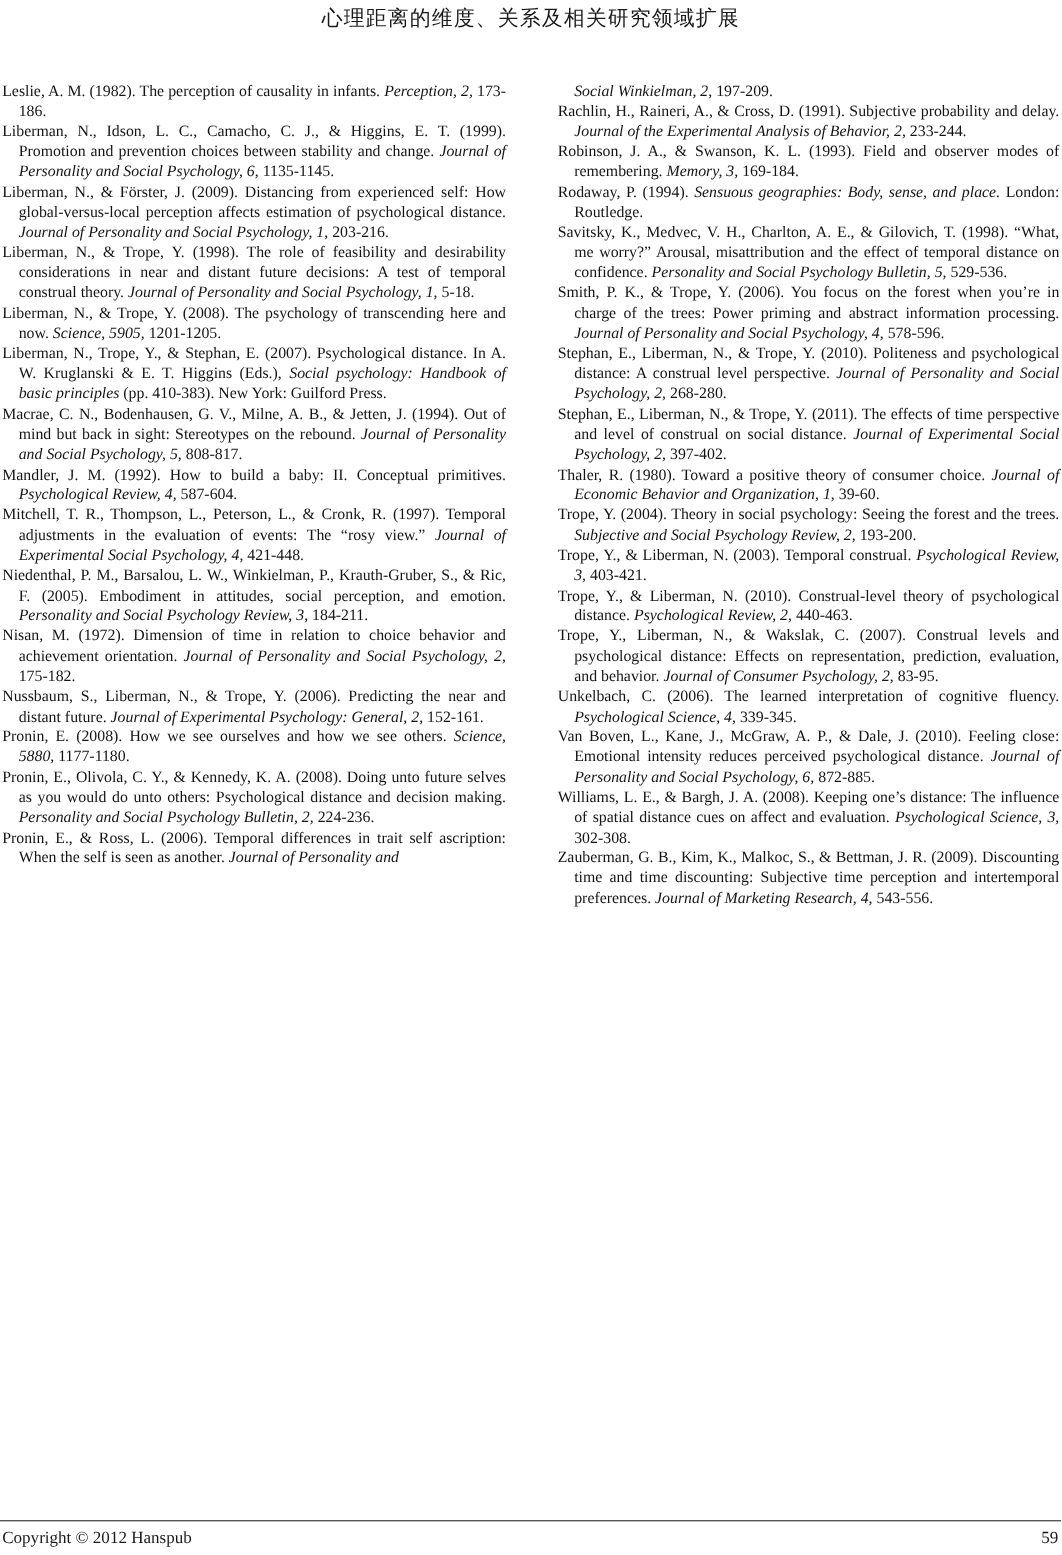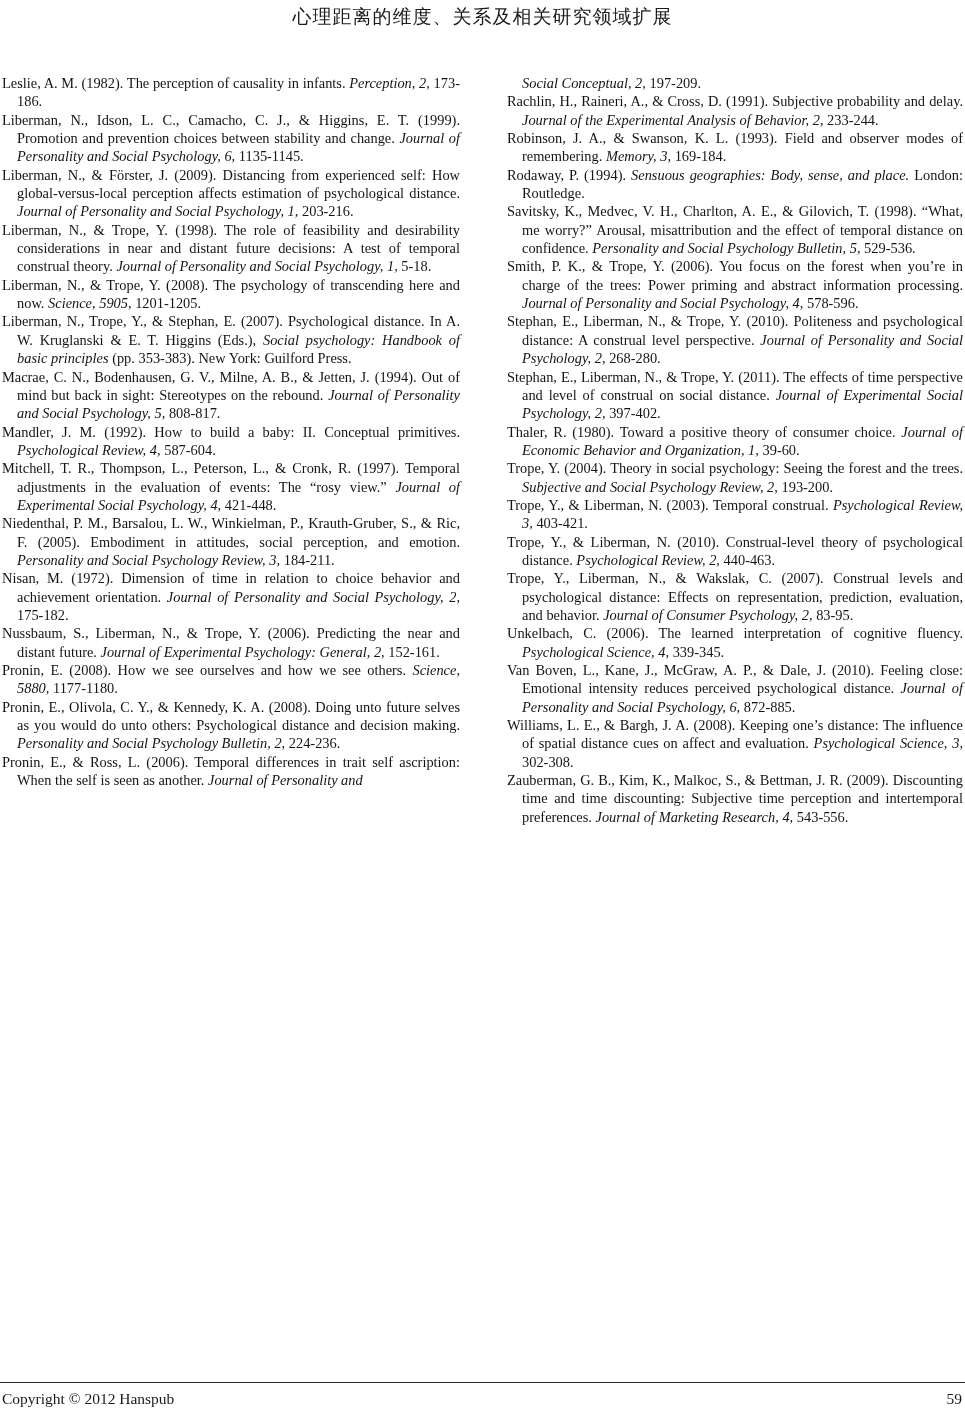--- a/index.html
+++ b/index.html
@@ -74,33 +74,33 @@
     <span class="title">心理距离的维度、关系及相关研究领域扩展</span>
   </div>
 
   <div class="columns">
     <div class="col col-left">
         <p class="ref"><span>Leslie, A. M. (1982). The perception of causality in infants. </span><i>Perception, 2,</i><span> 173-186.</span></p>
         <p class="ref"><span>Liberman, N., Idson, L. C., Camacho, C. J., &amp; Higgins, E. T. (1999). Promotion and prevention choices between stability and change. </span><i>Journal of Personality and Social Psychology, 6,</i><span> 1135-1145.</span></p>
         <p class="ref"><span>Liberman, N., &amp; Förster, J. (2009). Distancing from experienced self: How global-versus-local perception affects estimation of psychological distance. </span><i>Journal of Personality and Social Psychology, 1,</i><span> 203-216.</span></p>
         <p class="ref"><span>Liberman, N., &amp; Trope, Y. (1998). The role of feasibility and desirability considerations in near and distant future decisions: A test of temporal construal theory. </span><i>Journal of Personality and Social Psychology, 1,</i><span> 5-18.</span></p>
         <p class="ref"><span>Liberman, N., &amp; Trope, Y. (2008). The psychology of transcending here and now. </span><i>Science, 5905,</i><span> 1201-1205.</span></p>
-        <p class="ref"><span>Liberman, N., Trope, Y., &amp; Stephan, E. (2007). Psychological distance. In A. W. Kruglanski &amp; E. T. Higgins (Eds.), </span><i>Social psychology: Handbook of basic principles</i><span> (pp. 353-383). New York: Guilford Press.</span></p>
+        <p class="ref"><span>Liberman, N., Trope, Y., &amp; Stephan, E. (2007). Psychological distance. In A. W. Kruglanski &amp; E. T. Higgins (Eds.), </span><i>Social psychology: Handbook of basic principles</i><span> (pp. 410-383). New York: Guilford Press.</span></p>
         <p class="ref"><span>Macrae, C. N., Bodenhausen, G. V., Milne, A. B., &amp; Jetten, J. (1994). Out of mind but back in sight: Stereotypes on the rebound. </span><i>Journal of Personality and Social Psychology, 5,</i><span> 808-817.</span></p>
         <p class="ref"><span>Mandler, J. M. (1992). How to build a baby: II. Conceptual primitives. </span><i>Psychological Review, 4,</i><span> 587-604.</span></p>
         <p class="ref"><span>Mitchell, T. R., Thompson, L., Peterson, L., &amp; Cronk, R. (1997). Temporal adjustments in the evaluation of events: The “rosy view.” </span><i>Journal of Experimental Social Psychology, 4,</i><span> 421-448.</span></p>
         <p class="ref"><span>Niedenthal, P. M., Barsalou, L. W., Winkielman, P., Krauth-Gruber, S., &amp; Ric, F. (2005). Embodiment in attitudes, social perception, and emotion. </span><i>Personality and Social Psychology Review, 3,</i><span> 184-211.</span></p>
         <p class="ref"><span>Nisan, M. (1972). Dimension of time in relation to choice behavior and achievement orientation. </span><i>Journal of Personality and Social Psychology, 2,</i><span> 175-182.</span></p>
         <p class="ref"><span>Nussbaum, S., Liberman, N., &amp; Trope, Y. (2006). Predicting the near and distant future. </span><i>Journal of Experimental Psychology: General, 2,</i><span> 152-161.</span></p>
         <p class="ref"><span>Pronin, E. (2008). How we see ourselves and how we see others. </span><i>Science, 5880,</i><span> 1177-1180.</span></p>
         <p class="ref"><span>Pronin, E., Olivola, C. Y., &amp; Kennedy, K. A. (2008). Doing unto future selves as you would do unto others: Psychological distance and decision making. </span><i>Personality and Social Psychology Bulletin, 2,</i><span> 224-236.</span></p>
         <p class="ref"><span>Pronin, E., &amp; Ross, L. (2006). Temporal differences in trait self ascription: When the self is seen as another. </span><i>Journal of Personality and</i></p>
       </div>
     <div class="col col-right">
-        <p class="ref cont"><i>Social Conceptual, 2,</i><span> 197-209.</span></p>
+        <p class="ref cont"><i>Social Winkielman, 2,</i><span> 197-209.</span></p>
         <p class="ref"><span>Rachlin, H., Raineri, A., &amp; Cross, D. (1991). Subjective probability and delay. </span><i>Journal of the Experimental Analysis of Behavior, 2,</i><span> 233-244.</span></p>
         <p class="ref"><span>Robinson, J. A., &amp; Swanson, K. L. (1993). Field and observer modes of remembering. </span><i>Memory, 3,</i><span> 169-184.</span></p>
         <p class="ref"><span>Rodaway, P. (1994). </span><i>Sensuous geographies: Body, sense, and place.</i><span> London: Routledge.</span></p>
         <p class="ref"><span>Savitsky, K., Medvec, V. H., Charlton, A. E., &amp; Gilovich, T. (1998). “What, me worry?” Arousal, misattribution and the effect of temporal distance on confidence. </span><i>Personality and Social Psychology Bulletin, 5,</i><span> 529-536.</span></p>
         <p class="ref"><span>Smith, P. K., &amp; Trope, Y. (2006). You focus on the forest when you’re in charge of the trees: Power priming and abstract information processing. </span><i>Journal of Personality and Social Psychology, 4,</i><span> 578-596.</span></p>
         <p class="ref"><span>Stephan, E., Liberman, N., &amp; Trope, Y. (2010). Politeness and psychological distance: A construal level perspective. </span><i>Journal of Personality and Social Psychology, 2,</i><span> 268-280.</span></p>
         <p class="ref"><span>Stephan, E., Liberman, N., &amp; Trope, Y. (2011). The effects of time perspective and level of construal on social distance. </span><i>Journal of Experimental Social Psychology, 2,</i><span> 397-402.</span></p>
         <p class="ref"><span>Thaler, R. (1980). Toward a positive theory of consumer choice. </span><i>Journal of Economic Behavior and Organization, 1,</i><span> 39-60.</span></p>
         <p class="ref"><span>Trope, Y. (2004). Theory in social psychology: Seeing the forest and the trees. </span><i>Subjective and Social Psychology Review, 2,</i><span> 193-200.</span></p>
         <p class="ref"><span>Trope, Y., &amp; Liberman, N. (2003). Temporal construal. </span><i>Psychological Review, 3,</i><span> 403-421.</span></p>

